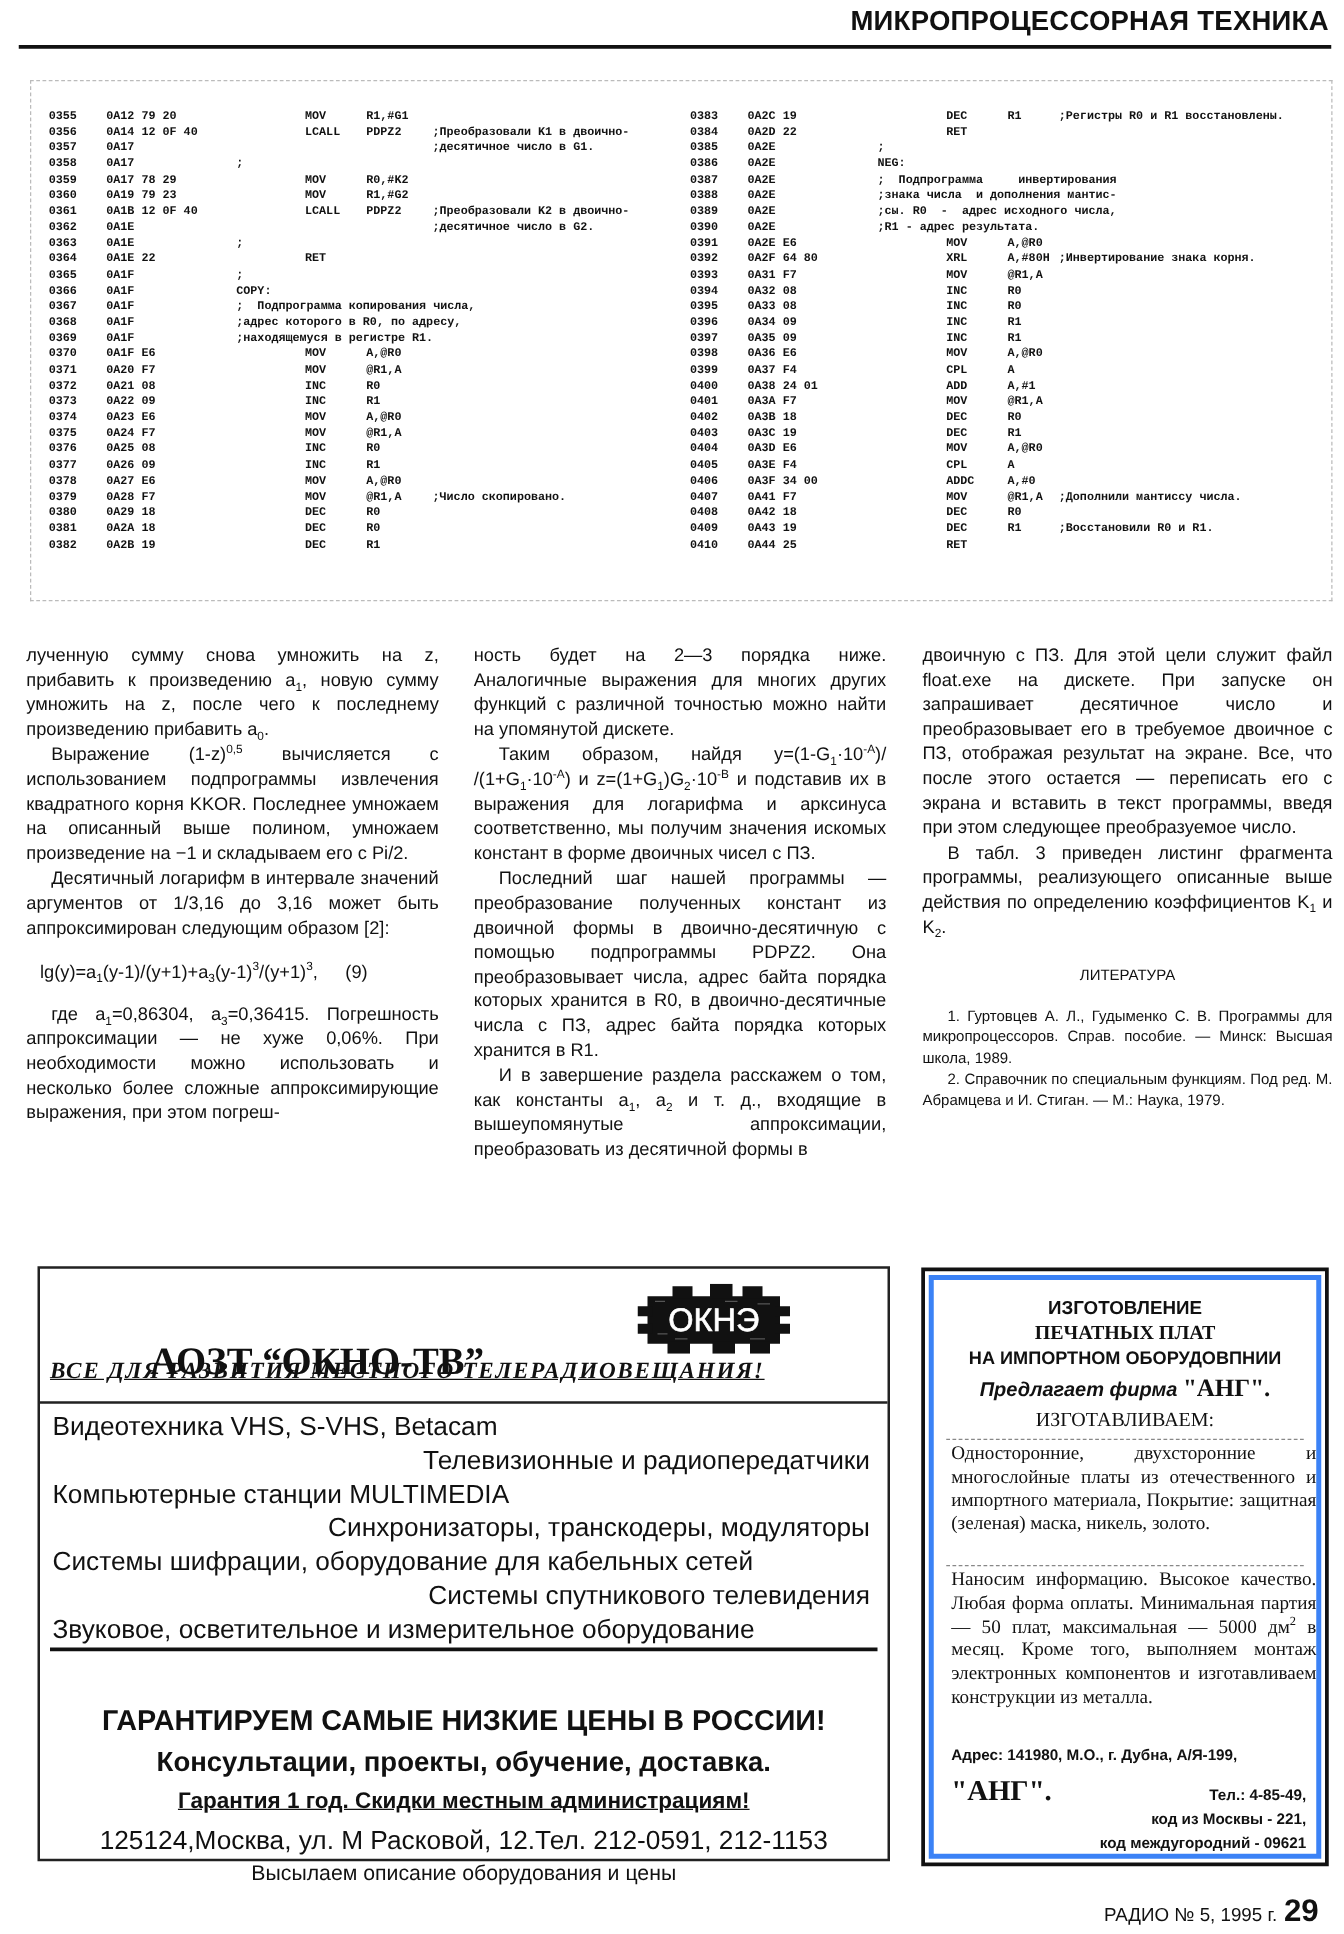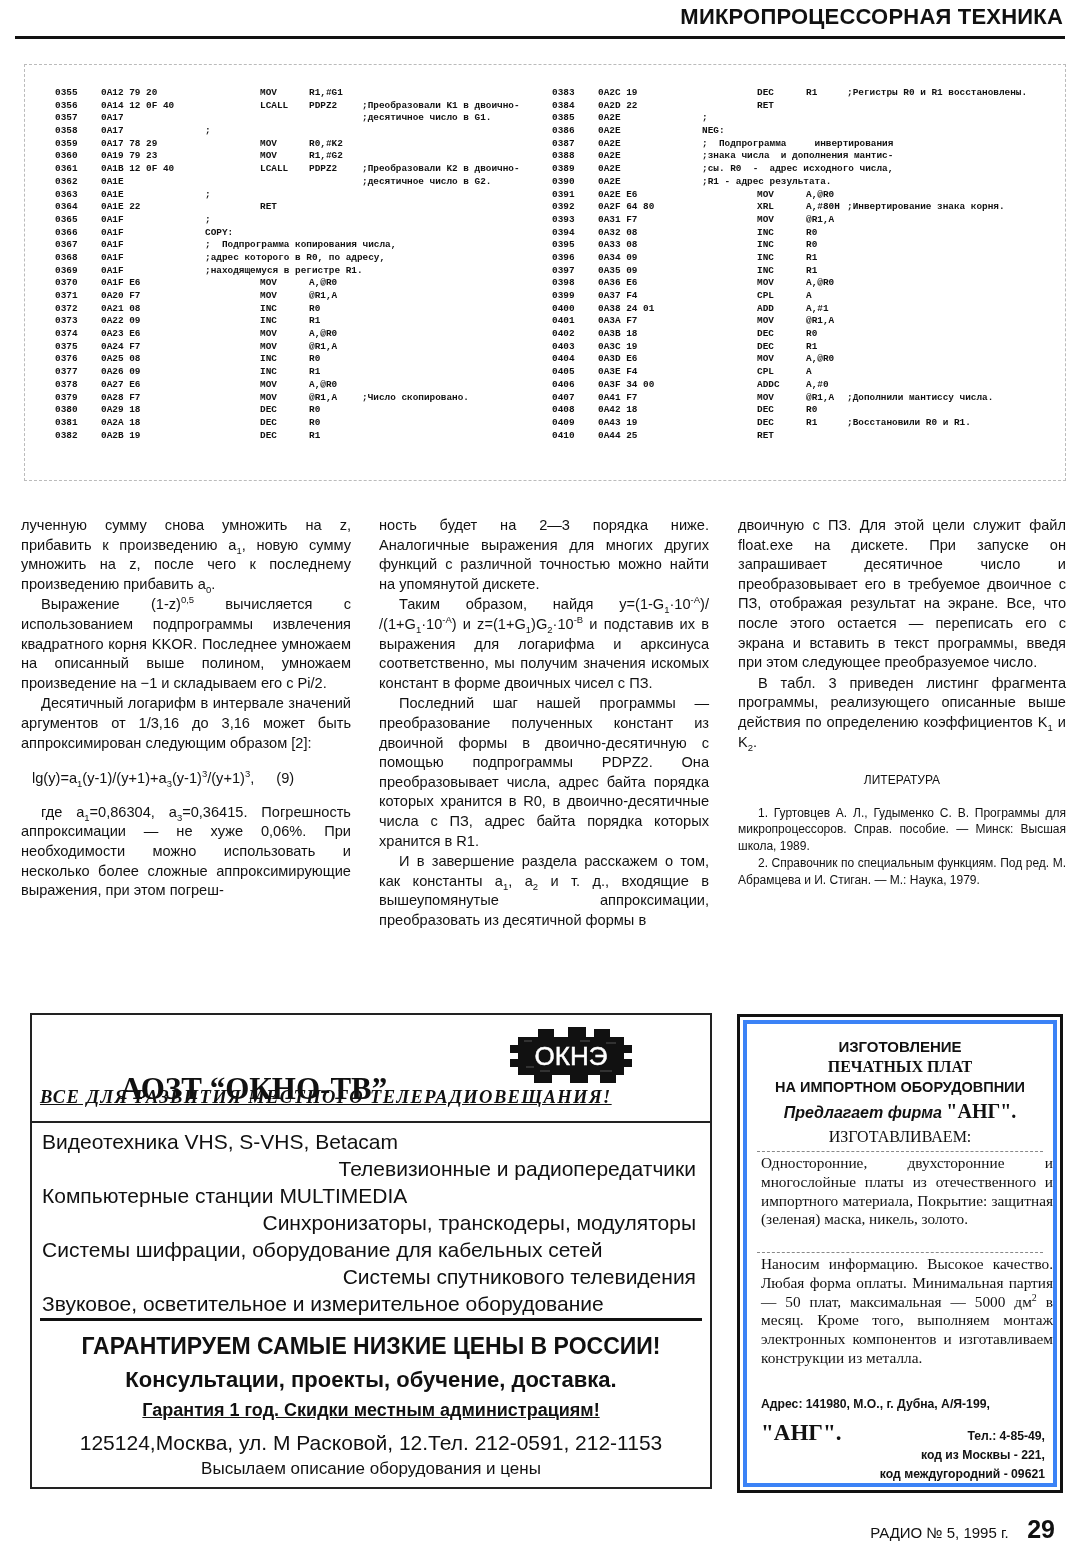--- a/index.html
+++ b/index.html
@@ -1,21 +1,21 @@
 <!DOCTYPE html>
 <html><head>
 <meta charset="utf-8">
 <style>
   html, body { margin:0; padding:0; background:#fff; }
   body { width:1075px; height:1547px; position:relative; overflow:hidden; color:#111; font-family:"Liberation Sans", sans-serif; }
   .header-title { position:absolute; right:12px; top:4px; font-weight:bold; font-size:22px; letter-spacing:0.2px; }
   .header-rule { position:absolute; left:15px; right:10px; top:36px; height:3px; background:#111; }
   .listing { position:absolute; left:24px; top:64px; width:1040px; height:415px; border:1px dashed #bbb; }
   .code-col { position:absolute; top:22px; font-family:"Liberation Mono", monospace; font-size:9.4px; font-weight:bold; line-height:12.7px; }
-  .code-col.left { left:14px; width:505px;margin-left:16px; }
+  .code-col.left { left:14px; width:505px; }
   .code-col.right { left:527px; width:505px; }
   .cl { position:relative; height:12.7px; white-space:pre; }
   .cl span { position:absolute; top:0; }
   .c-ln { left:0; }
   .c-hex { left:46px; }
   .c-lab { left:150px; }
   .c-op { left:205px; }
   .c-arg { left:254px; }
   .c-cm { left:307px; }
   .right .c-cm { left:295px; }
@@ -29,29 +29,29 @@
   .lit-title { text-align:center; font-size:12px; margin:20px 0 16px 0 !important; }
   .lit p { font-size:12px; line-height:16.5px; }
   sub, sup { font-size:65%; line-height:0; }
   .ad1 { position:absolute; left:30px; top:1013px; width:678px; height:472px; border:2px solid #222; }
   .ad1 .title { position:absolute; left:88px; top:56px; font-family:"Liberation Serif", serif; font-weight:bold; font-size:31px; }
   .ad1 .logo { position:absolute; left:478px; top:12px; width:122px; height:56px; }
   .ad1 .slogan { position:absolute; left:8px; top:72px; width:652px; font-family:"Liberation Serif", serif; font-weight:bold; font-style:italic; font-size:18.5px; letter-spacing:1.4px; text-decoration:underline; text-align:left; }
   .ad1 .rule1 { position:absolute; left:0; right:0; top:106px; border-top:2px solid #222; }
   .ad1 .prod { position:absolute; font-size:21px; white-space:nowrap; }
   .ad1 .rule2 { position:absolute; left:8px; right:8px; top:303px; border-top:3px solid #111; }
-  .ad1 .center { position:absolute; left:0; width:678px; text-align:center; white-space:nowrap; }
+  .ad1 .center { position:absolute; left:0; width:678px; text-align:center; white-space:nowrap;margin-top:30px; }
   .ad2 { position:absolute; left:737px; top:1014px; width:320px; height:473px; border:3px solid #111; }
   .ad2 .inner { position:absolute; left:3px; top:3px; right:3px; bottom:3px; border:4px solid #3b82f6; }
   .ad2 .ctr { position:absolute; left:0; width:100%; text-align:center; white-space:nowrap; }
   .ad2 .sep { position:absolute; left:10px; right:10px; border-top:1px dashed #888; }
   .ad2 .body { position:absolute; left:14px; width:292px; font-family:"Liberation Serif", serif; font-size:15.3px; line-height:18.8px; text-align:justify; }
   .footer { position:absolute; right:20px; top:1515px; white-space:nowrap; }
   .footer .pub { font-size:15px; }
-  .footer .pnum { font-size:25px; font-weight:bold; margin-left:14px; }
+  .footer .pnum { font-size:25px; font-weight:bold; margin-left:1px; }
 </style>
 </head>
 <body>
 
 <div class="header-title">МИКРОПРОЦЕССОРНАЯ ТЕХНИКА</div>
 <div class="header-rule"></div>
 
 <div class="listing">
   <div class="code-col left" id="code-left">
       <div class="cl"><span class="c-ln">0355</span><span class="c-hex">0A12 79 20</span><span class="c-lab"></span><span class="c-op">MOV</span><span class="c-arg">R1,#G1</span><span class="c-cm"></span></div>

